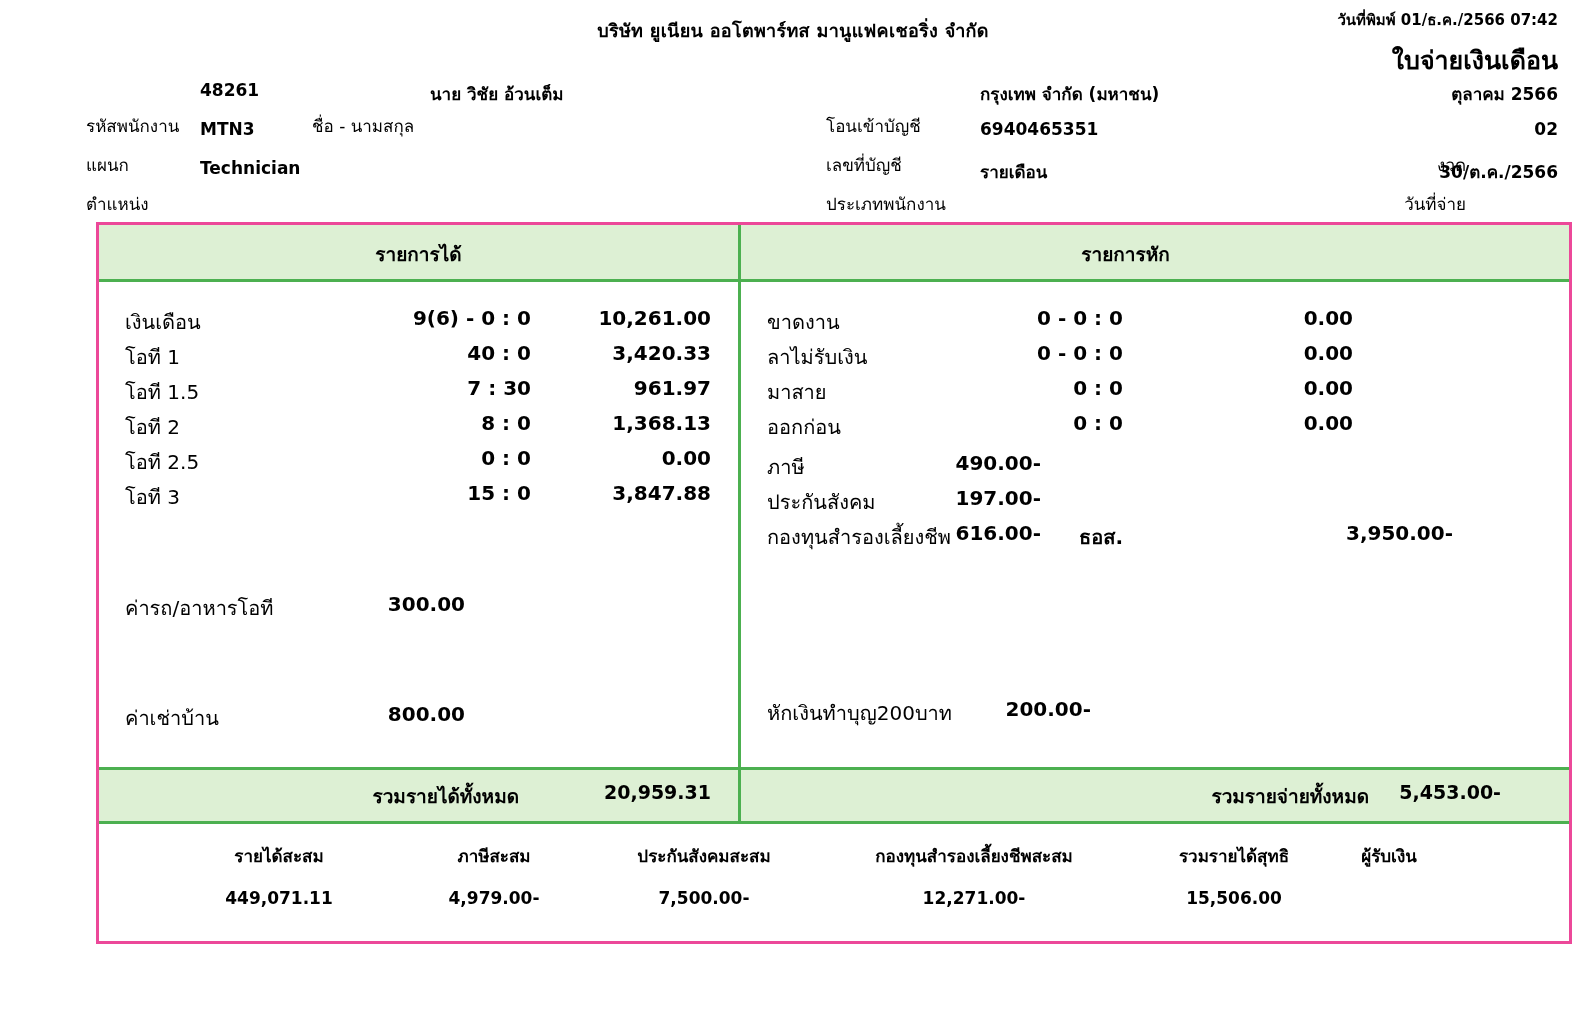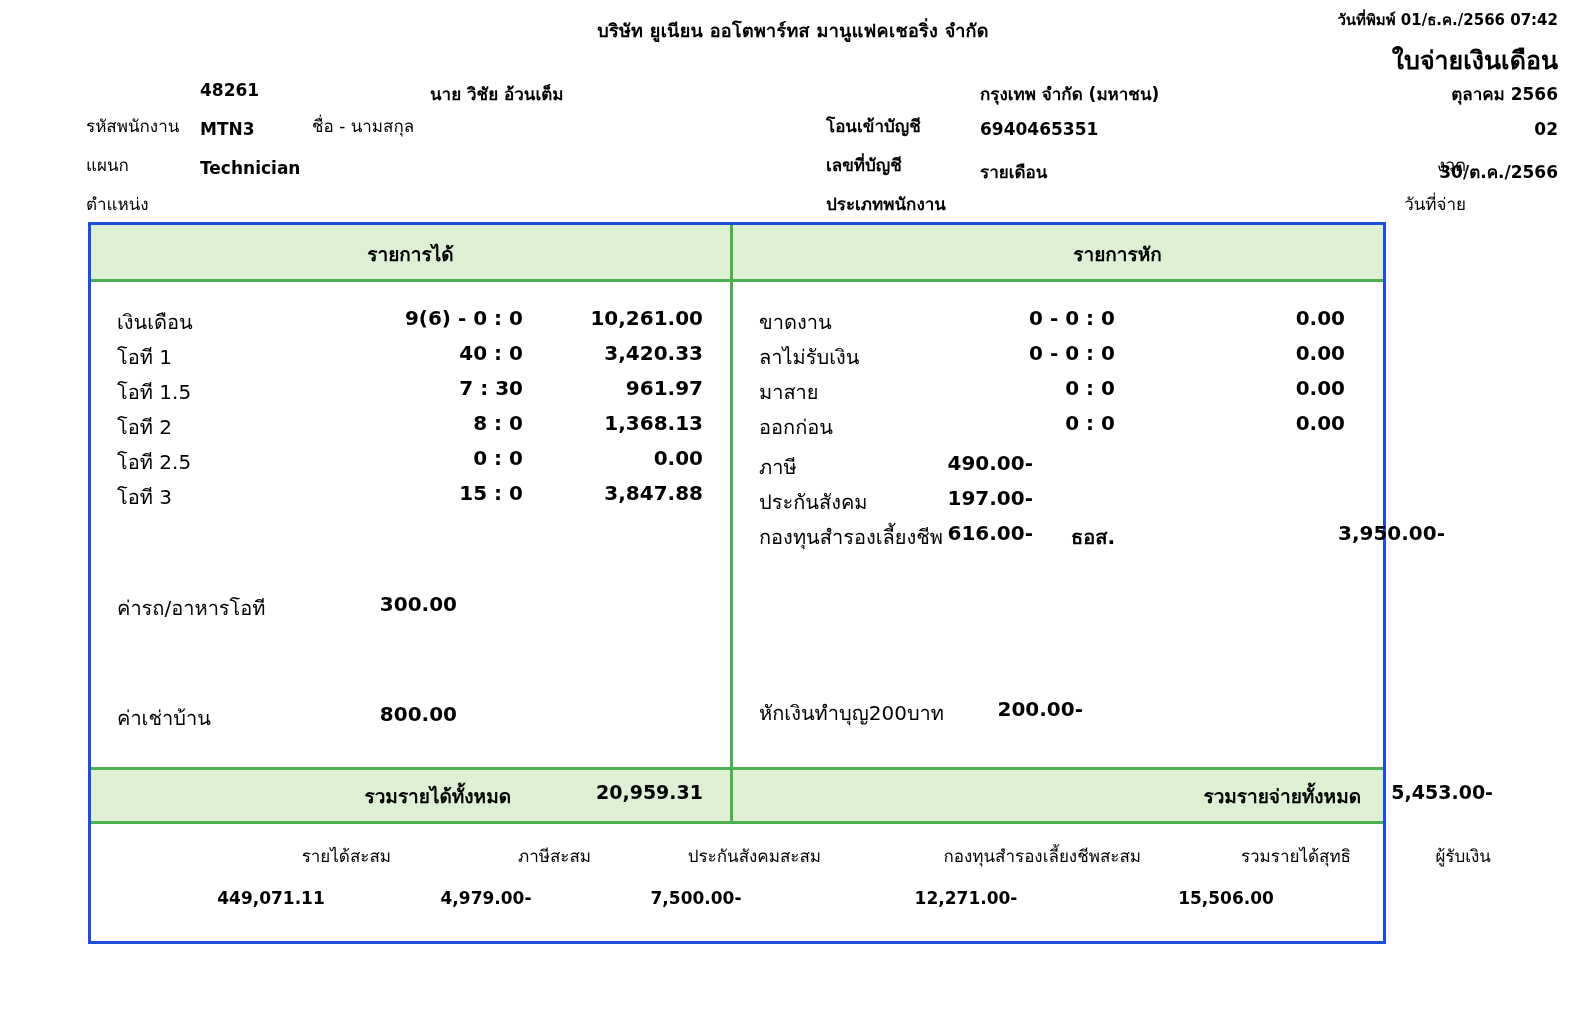--- a/index.html
+++ b/index.html
@@ -70,33 +70,33 @@
   .r2 { top: 39px; }
   .r3 { top: 78px; }
 
   .lbl { position: absolute; white-space: nowrap; margin-top: 32px; }
   .val { position: absolute; white-space: nowrap; font-weight: bold; }
 
   .c-lbl1 { left: 86px; }
   .c-val1 { left: 200px; }
   .c-lbl2 { left: 312px; }
   .c-val2 { left: 430px; }
-  .c-lbl3 { left: 826px; font-weight: bold; }
+  .c-lbl3 { left: 826px; }
   .c-val3 { left: 980px; }
   .c-right { right: 28px; text-align: right; }
   .c-right-lbl { right: 120px; text-align: right; white-space: nowrap; }
 
   
   .table-outer {
     position: absolute;
-    left: 88px;
+    left: 96px;
     top: 222px;
-    width: 1298px;
+    width: 1476px;
     height: 722px;
-    border: 3px solid #1d4ed8;
+    border: 3px solid #ec4899;
     box-sizing: border-box;
   }
   .band {
     position: absolute;
     left: 0;
     width: 100%;
     background: #DDF0D4;
     box-sizing: border-box;
   }
   .band-top {
@@ -244,23 +244,22 @@
     position: absolute;
     top: 0;
     text-align: center;
     font-size: 17px;
   }
   .sum-col .s-head {
     position: absolute;
     top: 18px;
     left: 0;
     width: 100%;
-    font-weight: normal;
-    white-space: nowrap;
-    text-align: right;
+    font-weight: bold;
+    white-space: nowrap;
   }
   .sum-col .s-val {
     position: absolute;
     top: 64px;
     left: 0;
     width: 100%;
     font-weight: bold;
     white-space: nowrap;
   }
 </style>

